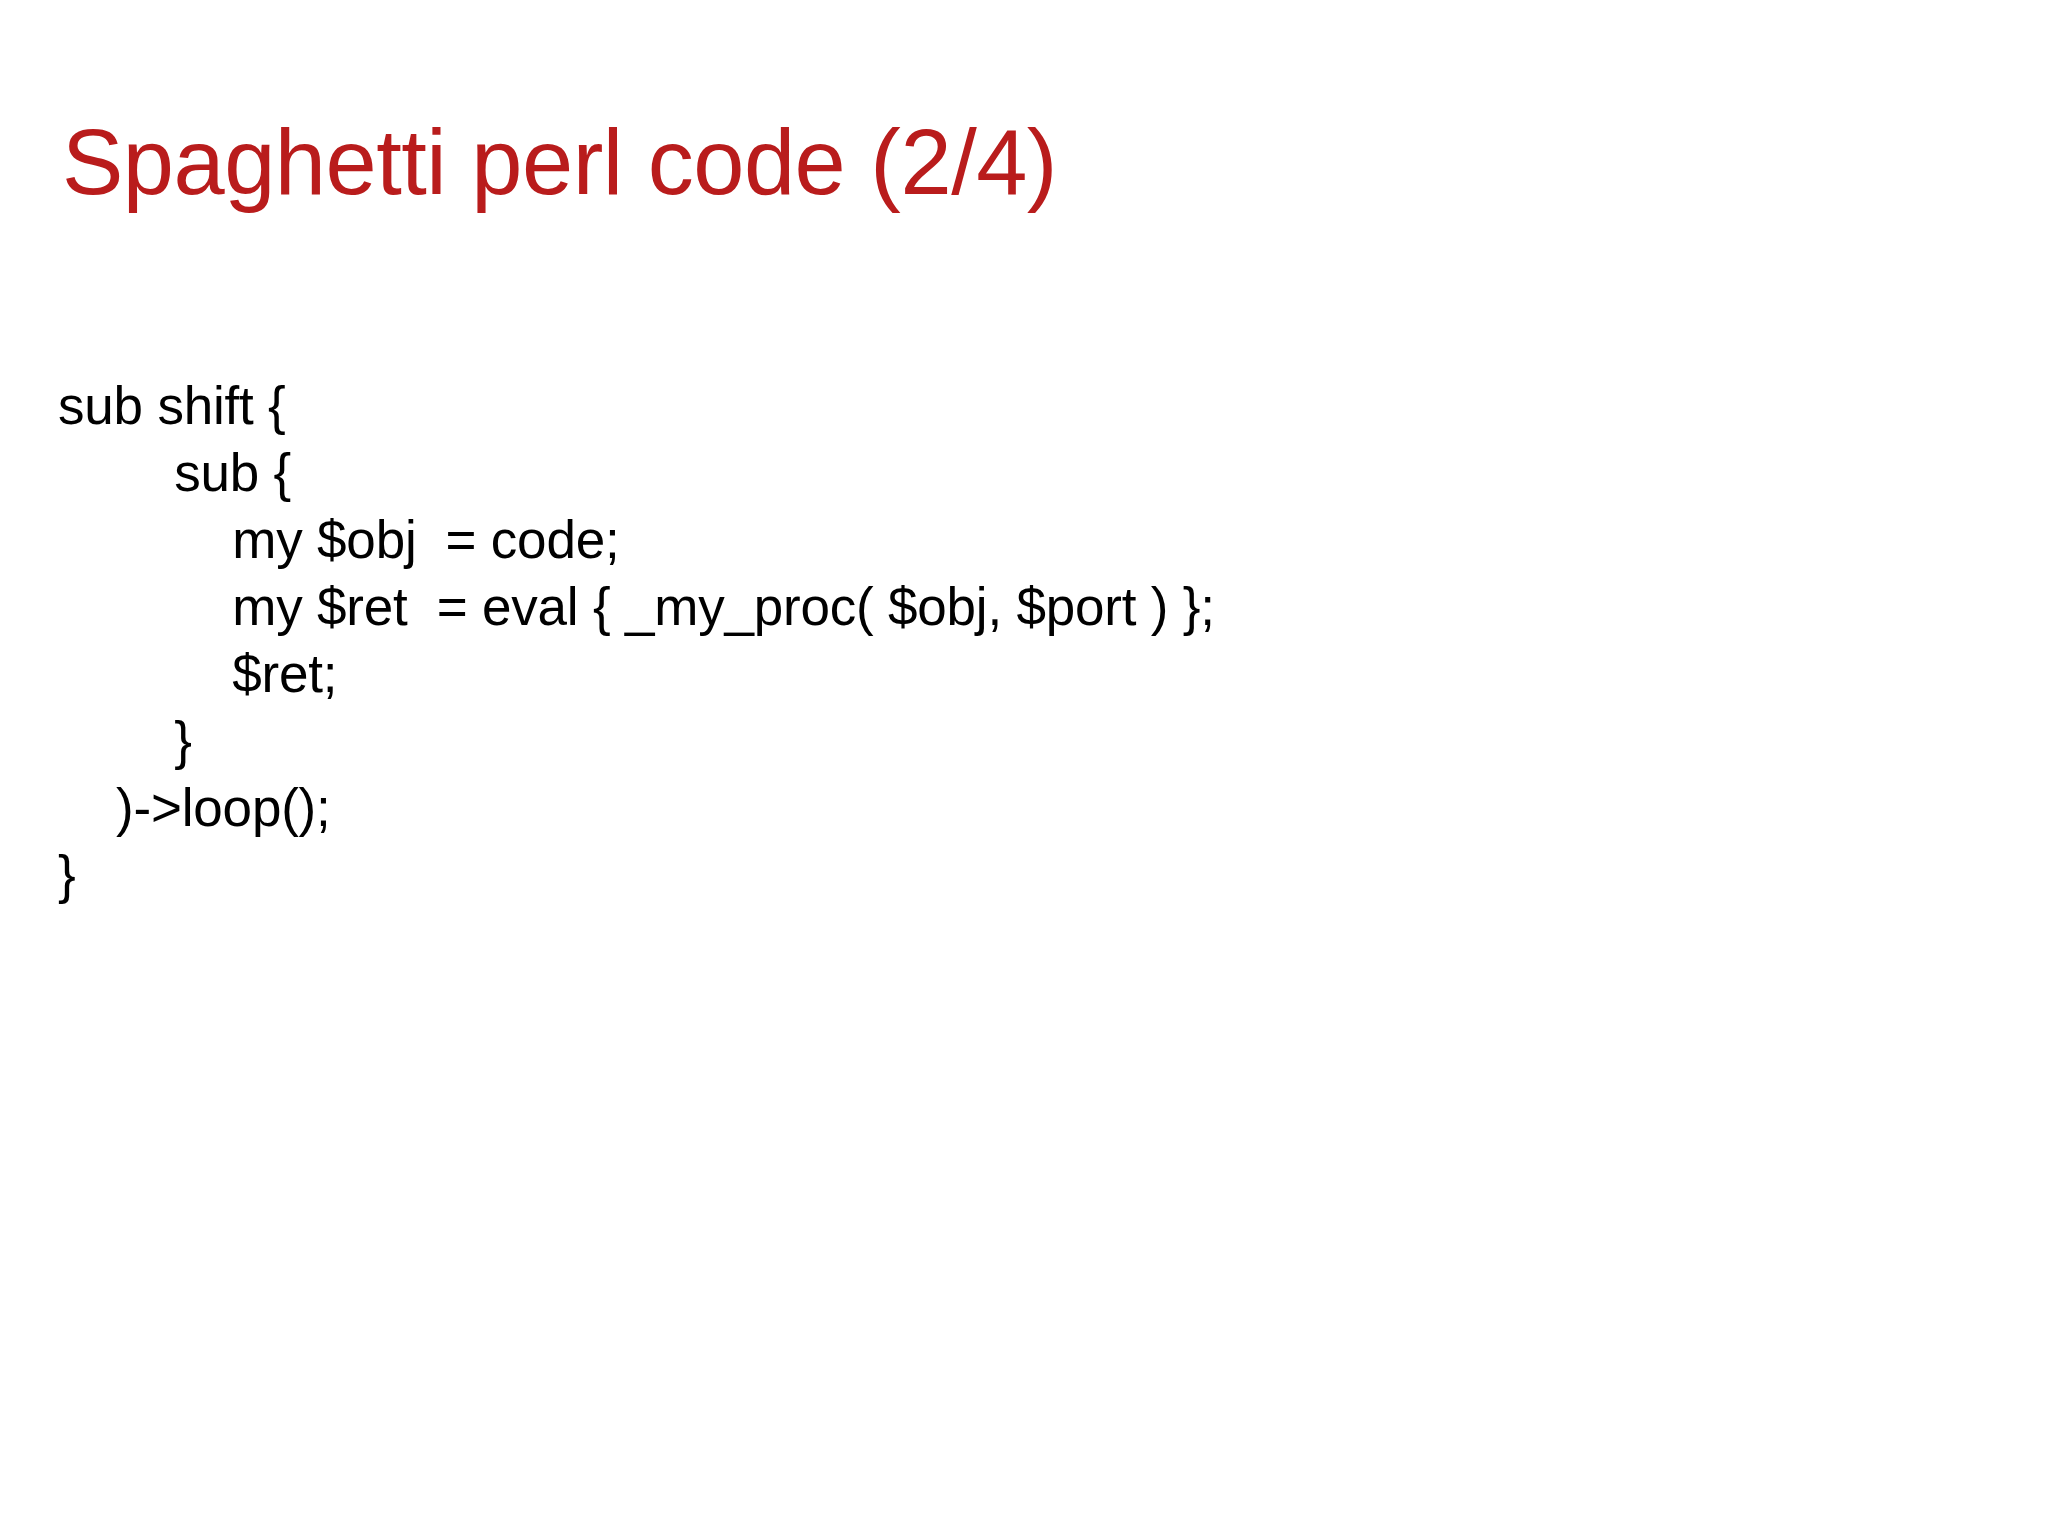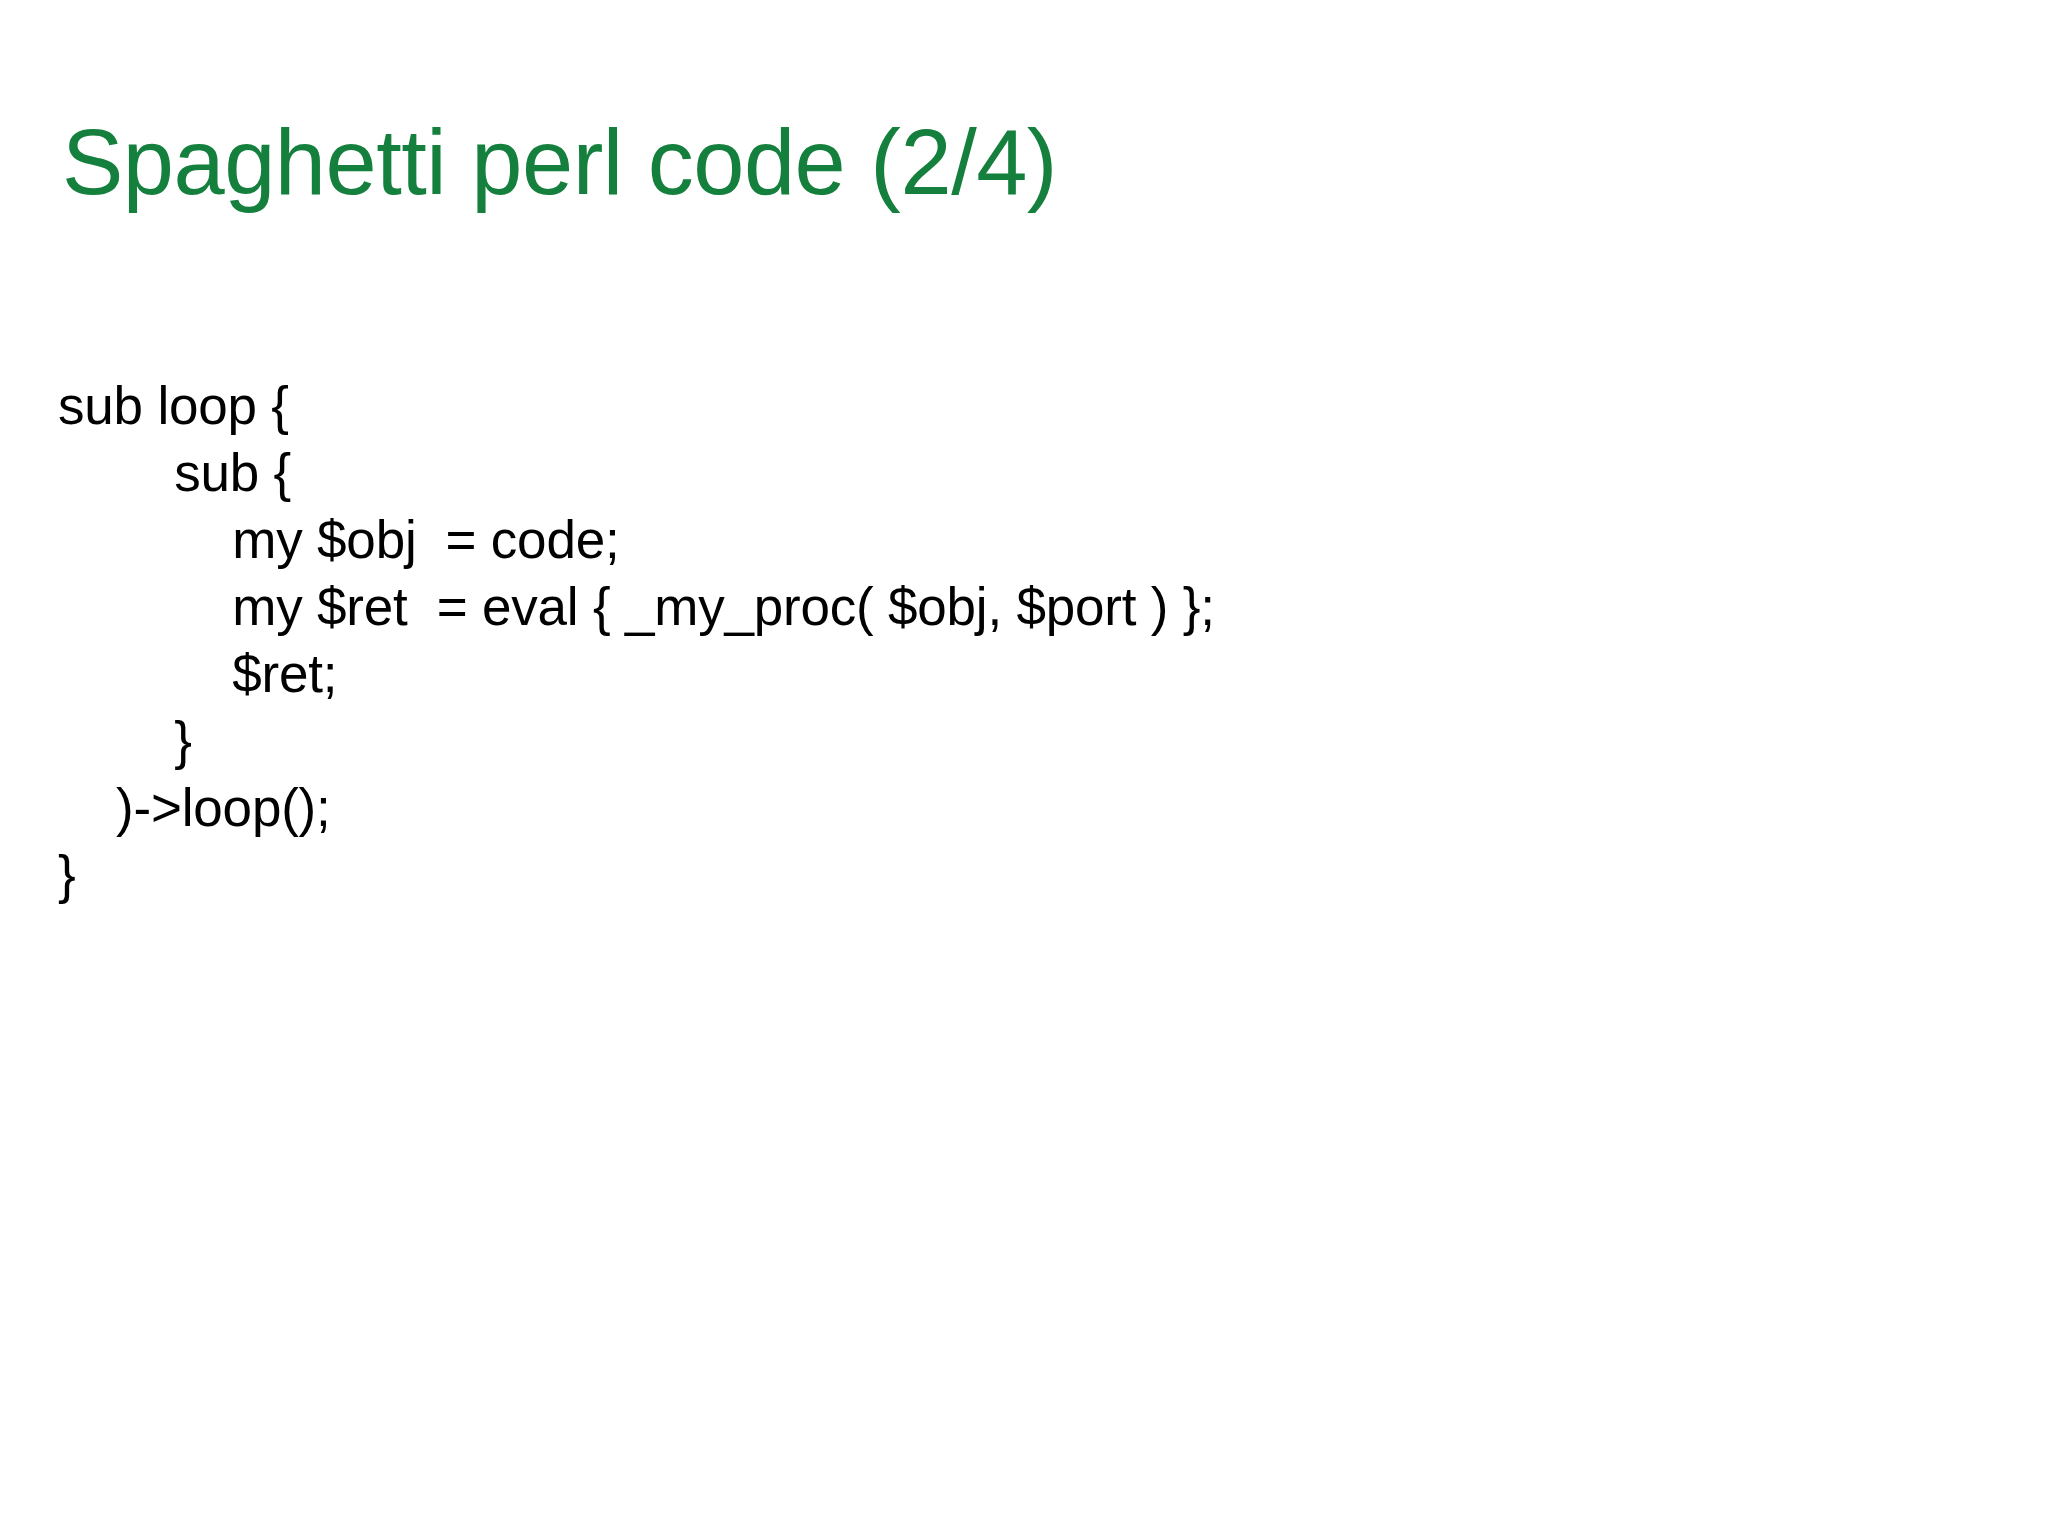--- a/index.html
+++ b/index.html
@@ -25,21 +25,21 @@
   .slide-title {
     position: absolute;
     left: 62px;
     top: 48px;
     width: 1900px;
     font-family: "Liberation Sans", sans-serif;
     font-size: 92px;
     font-weight: normal;
     line-height: 104px;
     letter-spacing: -0.5px;
-    color: #15803d;
+    color: #b91c1c;
     white-space: pre;
   }
   .code-block {
     position: absolute;
     left: 58px;
     top: 372px;
     width: 1960px;
     font-family: "Liberation Sans", sans-serif;
     font-size: 53px;
     line-height: 67px;
@@ -55,21 +55,21 @@
   }
 </style>
 </head>
 <body>
 
 <div class="slide">
 
   <h1 class="slide-title">Spaghetti perl code (2/4)</h1>
 
   <div class="code-block">
-    <div class="code-line">sub loop {</div>
+    <div class="code-line">sub shift {</div>
     <div class="code-line">        sub {</div>
     <div class="code-line">            my $obj  = code;</div>
     <div class="code-line">            my $ret  = eval { _my_proc( $obj, $port ) };</div>
     <div class="code-line">            $ret;</div>
     <div class="code-line">        }</div>
     <div class="code-line">    )-&gt;loop();</div>
     <div class="code-line">}</div>
   </div>
 
 </div>

